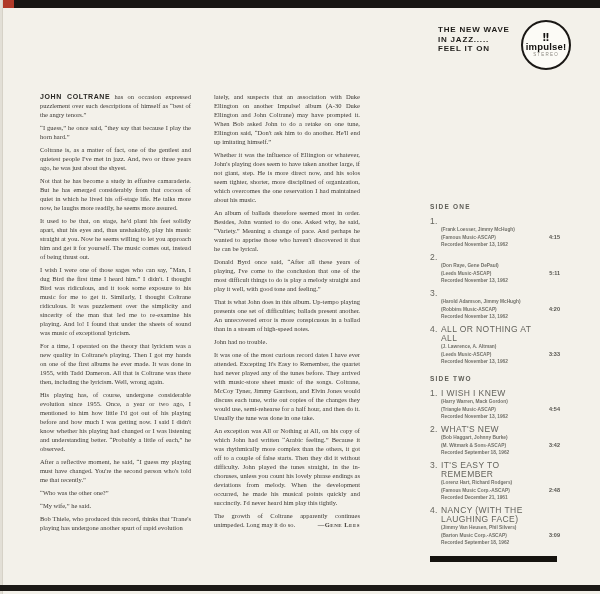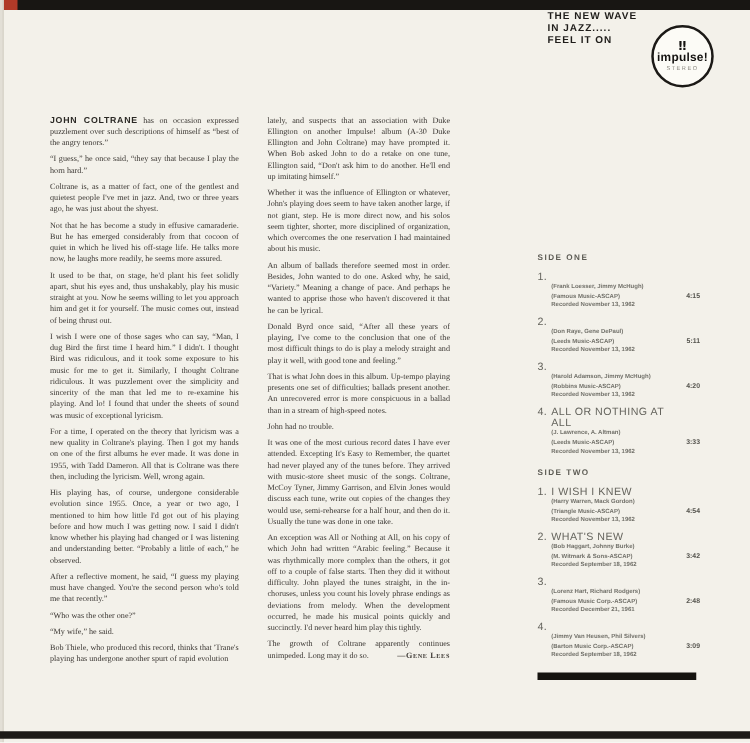--- a/index.html
+++ b/index.html
@@ -6,21 +6,21 @@
   body { width:600px; height:594px; font-family:"Liberation Serif", serif; }
   .page { position:relative; width:600px; height:594px; background:#f3f1ea; overflow:hidden; }
 
   
   .top-bar { position:absolute; left:0; top:0; width:600px; height:8px; background:#181613; }
   .top-bar .red-mark { position:absolute; left:0; top:0; width:14px; height:8px; background:#b03a28; }
   .left-edge { position:absolute; left:0; top:0; width:3px; height:594px; background:#e2dfd6; border-right:1px solid #d6d2c7; }
   .bottom-bar { position:absolute; left:0; top:585px; width:600px; height:6px; background:#1c1a17; }
 
   
-  .masthead { position:absolute; left:438px; top:8px; width:82px; font-family:"Liberation Sans", sans-serif; font-weight:bold; font-size:8px; letter-spacing:0.8px; color:#1f1d1a; line-height:9.5px; }
+  .masthead { position:absolute; left:438px; top:25px; width:82px; font-family:"Liberation Sans", sans-serif; font-weight:bold; font-size:8px; letter-spacing:0.8px; color:#1f1d1a; line-height:9.5px; }
   .masthead .feel { text-align:left; }
   .logo-circle { position:absolute; left:521px; top:20px; width:50px; height:50px; border:2px solid #1b1916; border-radius:50%; background:#fcfbf6; display:flex; flex-direction:column; align-items:center; justify-content:center; }
   .logo-bangs { font-family:"DejaVu Sans", sans-serif; font-weight:bold; font-size:10px; line-height:9px; color:#141210; }
   .logo-name { font-family:Liberation Sans, sans-serif; font-weight:bold; font-size:9.5px; letter-spacing:0.2px; color:#141210; line-height:10px; }
   .logo-stereo { font-family:"Liberation Sans", sans-serif; font-size:4.5px; letter-spacing:1.2px; color:#8d8a82; line-height:6px; }
 
   
   .notes { position:absolute; left:40px; top:92px; width:320px; display:flex; gap:23px; }
   .col { color:#3b3733; font-size:6.5px; line-height:9px; text-align:justify; }
   .col.left { width:151px; }
@@ -174,32 +174,34 @@
         <div class="t-pub-row">
             <span class="t-pub">(M. Witmark &amp; Sons-ASCAP)</span>
             <span class="t-time">3:42</span>
           </div>
         <div class="t-detail">Recorded September 18, 1962</div>
       </div>
 
       <div class="track">
         <div class="t-title-row">
             <span class="t-num">3.</span>
+            <span class="t-title">IT'S EASY TO REMEMBER</span>
           </div>
         <div class="t-detail">(Lorenz Hart, Richard Rodgers)</div>
         <div class="t-pub-row">
             <span class="t-pub">(Famous Music Corp.-ASCAP)</span>
             <span class="t-time">2:48</span>
           </div>
         <div class="t-detail">Recorded December 21, 1961</div>
       </div>
 
       <div class="track">
         <div class="t-title-row">
             <span class="t-num">4.</span>
+            <span class="t-title">NANCY (WITH THE LAUGHING FACE)</span>
           </div>
         <div class="t-detail">(Jimmy Van Heusen, Phil Silvers)</div>
         <div class="t-pub-row">
             <span class="t-pub">(Barton Music Corp.-ASCAP)</span>
             <span class="t-time">3:09</span>
           </div>
         <div class="t-detail">Recorded September 18, 1962</div>
       </div>
     </div>
 

